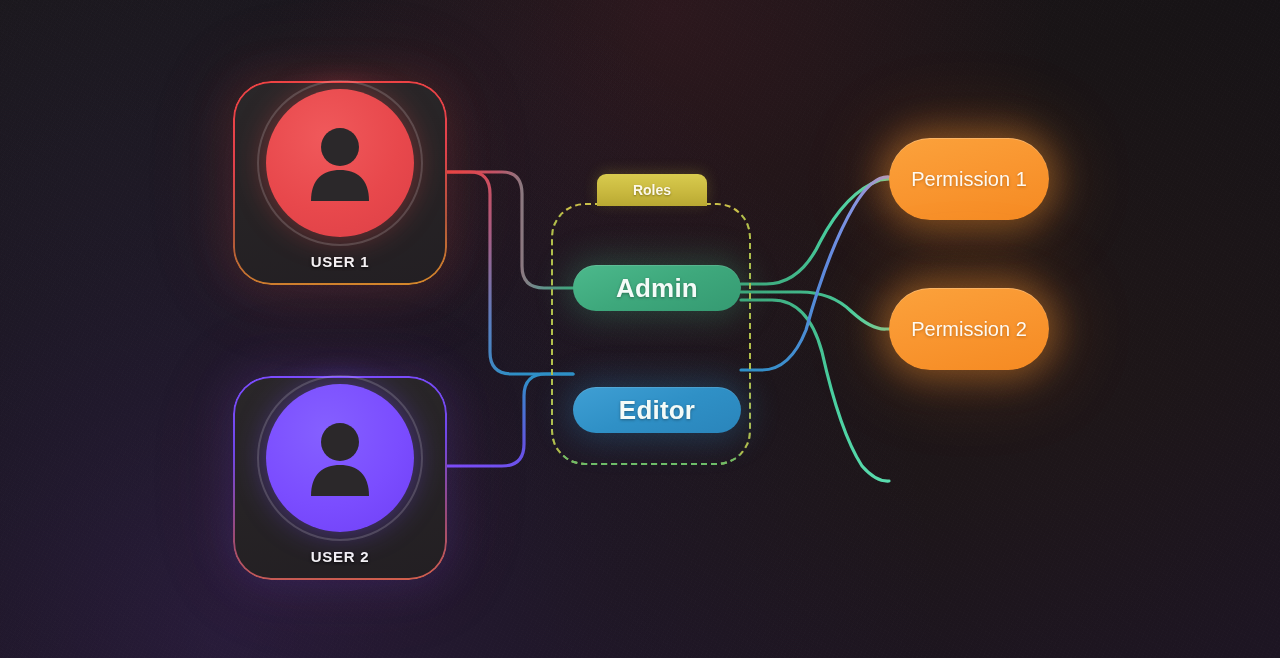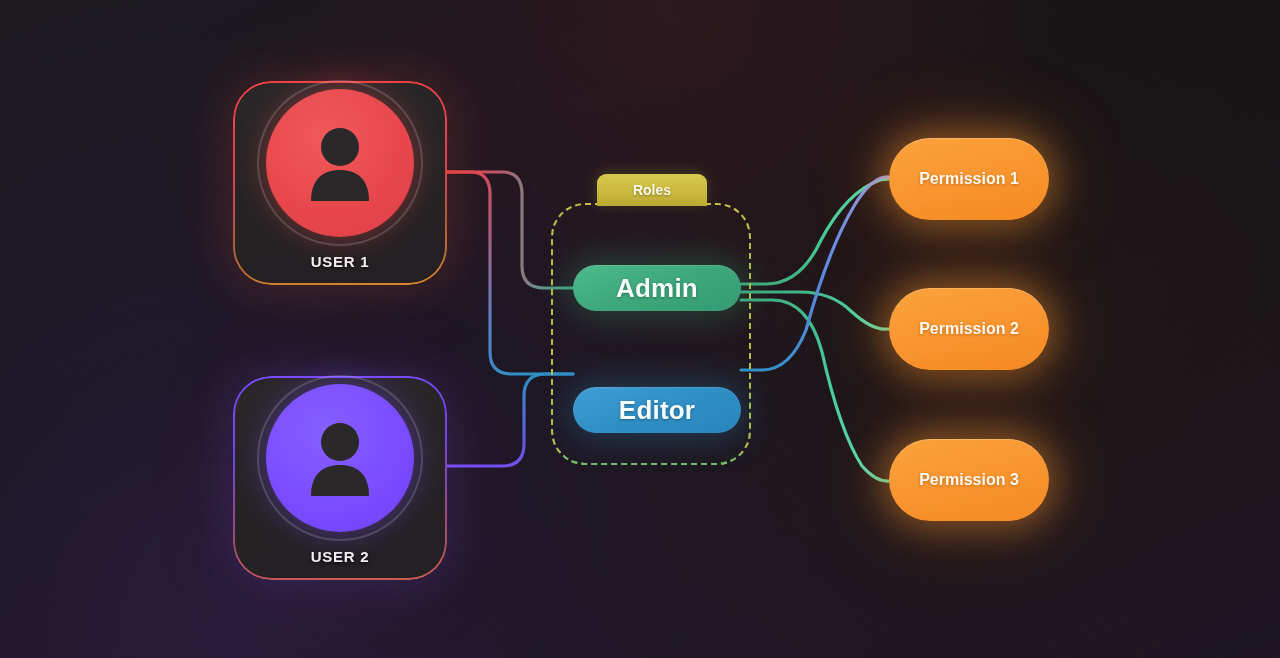--- a/index.html
+++ b/index.html
@@ -216,22 +216,22 @@
     z-index: 6;
     box-shadow:
       0 0 34px 8px rgba(249,150,48,0.40),
       0 0 74px 18px rgba(230,120,30,0.16),
       inset 0 1px 0 rgba(255,255,255,0.22);
   }
   #permission-1 { top: 138px; }
   #permission-2 { top: 288px; }
   #permission-3 { top: 439px; }
   .permission-label {
-    font-size: 16px;
-    font-weight: 700;
+    font-size: 20px;
+    font-weight: 400;
     color: #fffaf2;
     text-shadow: 0 1px 3px rgba(120,60,0,0.45);
   }
 </style>
 </head>
 <body>
 
 <div id="stage">
 
   <svg id="edges" viewBox="0 0 1280 658" xmlns="http://www.w3.org/2000/svg">
@@ -332,17 +332,14 @@
   </div>
 
   <div id="permission-1" class="permission-pill">
     <span class="permission-label">Permission 1</span>
   </div>
 
   <div id="permission-2" class="permission-pill">
     <span class="permission-label">Permission 2</span>
   </div>
 
-  <div id="permission-3" class="permission-pill">
-    <span class="permission-label">Permission 3</span>
-  </div>
 
 </div>
 
 </body></html>

